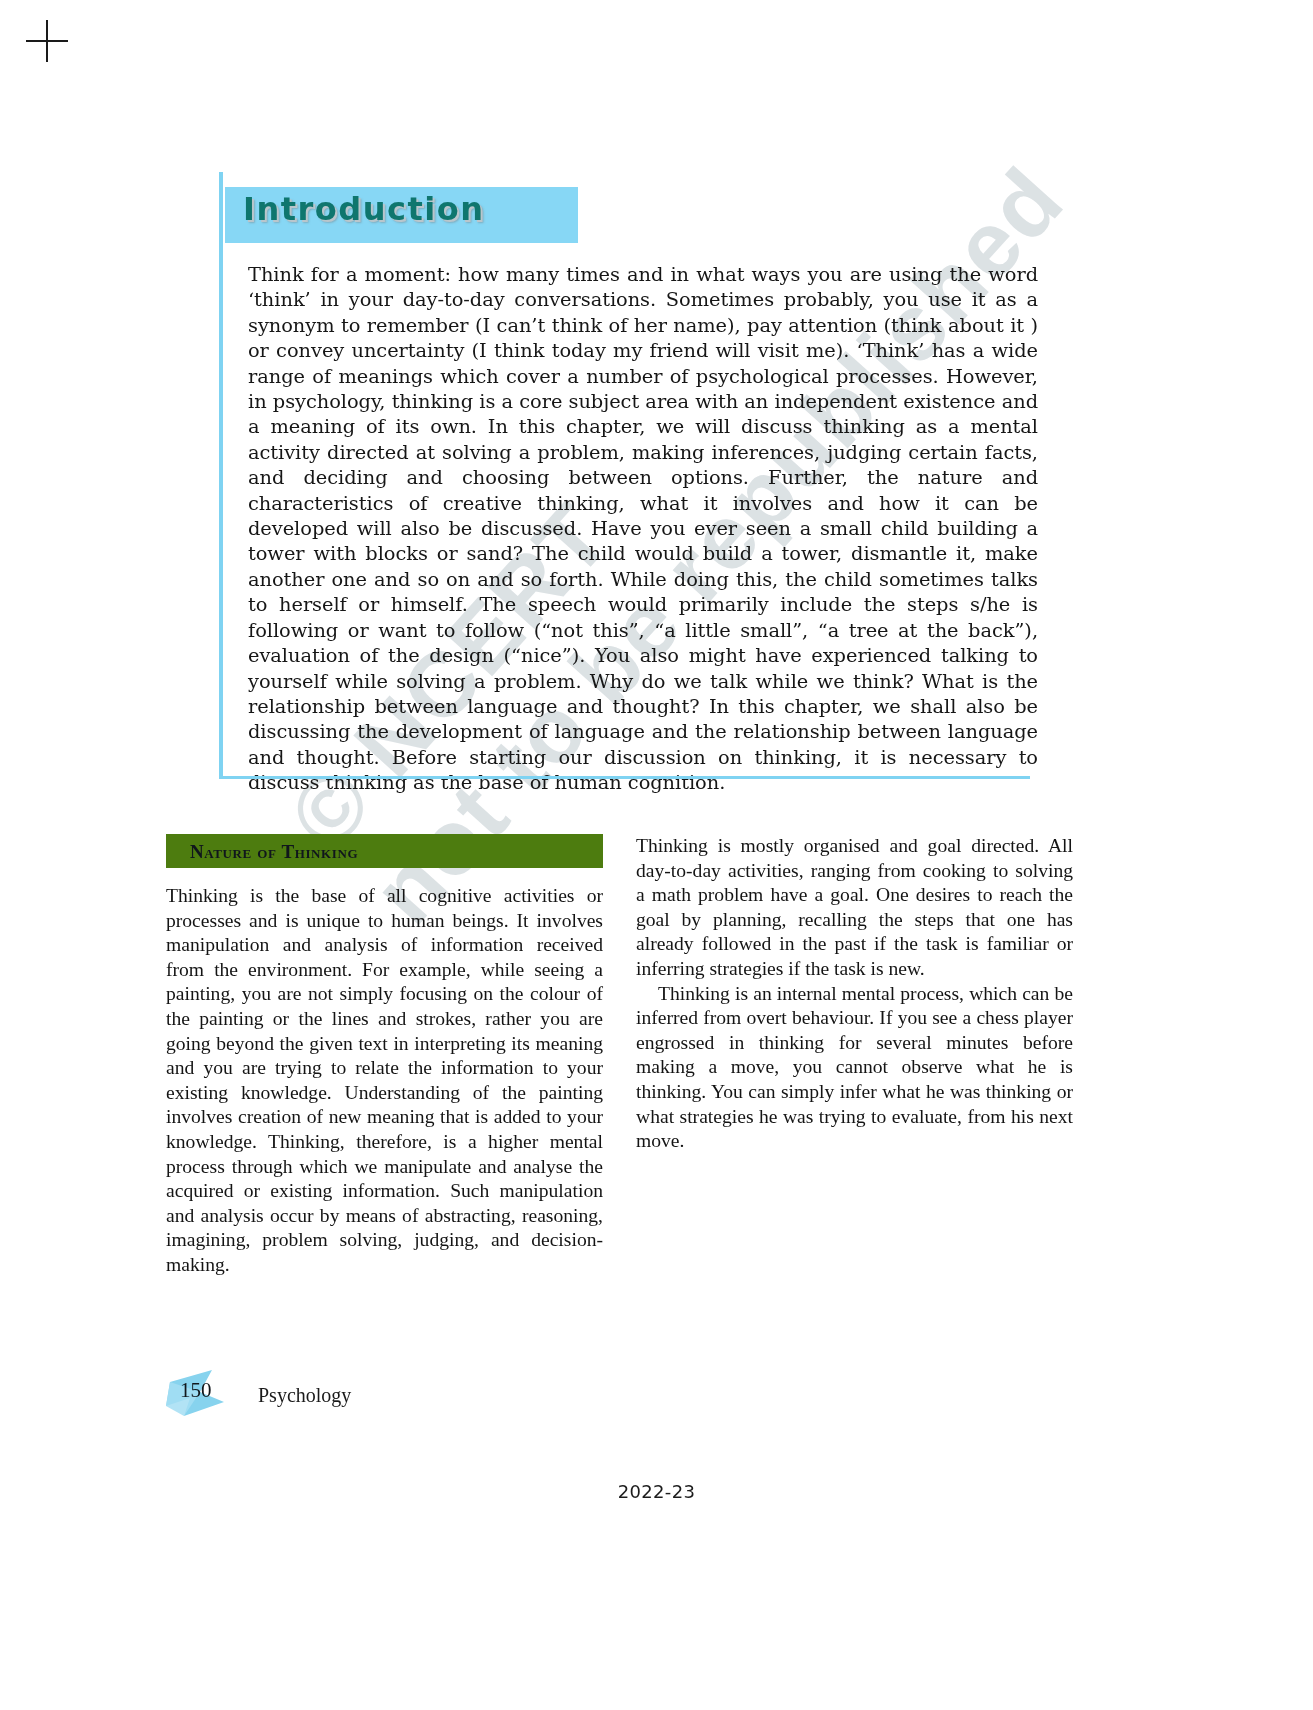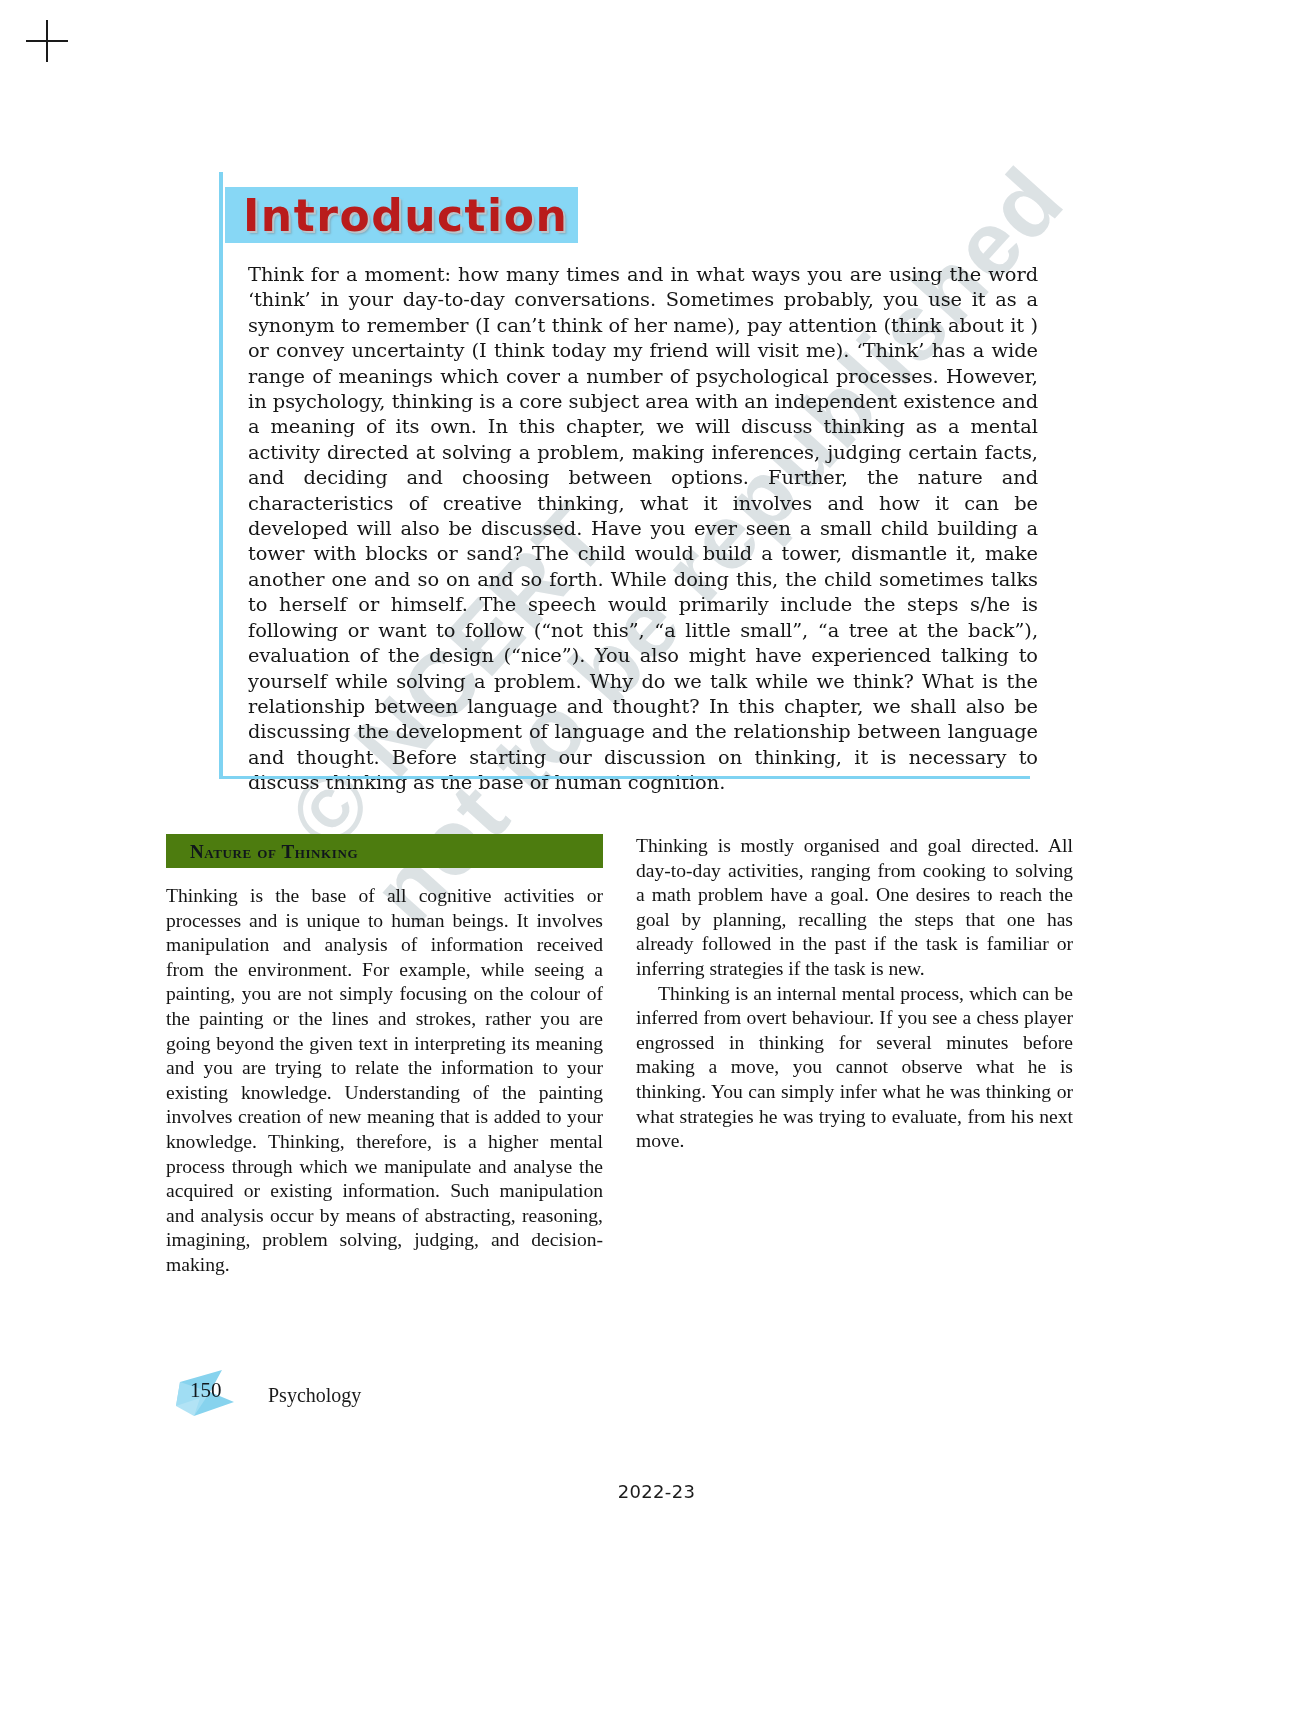--- a/index.html
+++ b/index.html
@@ -89,23 +89,23 @@
     width: 353px;
     height: 56px;
     background: #87d7f5;
   }
   #intro-heading-text {
     position: absolute;
     left: 24px;
     top: 18px;
     font-family: "DejaVu Sans", "Liberation Sans", sans-serif;
     font-weight: bold;
-    font-size: 44px;
+    font-size: 32px;
     letter-spacing: 1.5px;
-    color: #b91c1c;
+    color: #0f766e;
     text-shadow:
       2px 2px 0 #b9c6cc,
       3px 3px 2px rgba(120,140,150,.55);
     white-space: nowrap;
   }
   #intro-text {
     position: absolute;
     left: 29px;
     top: 90px;
     width: 790px;
@@ -179,21 +179,21 @@
     font-size: 20px;
     font-weight: bold;
     color: #0d0d0d;
     letter-spacing: .2px;
   }
   h3.subhead + p.body { text-indent: 0; }
 
   
   #footer {
     position: absolute;
-    left: 176px;
+    left: 166px;
     top: 1368px;
     width: 500px;
     height: 56px;
   }
   #folio-shape {
     position: absolute;
     left: 0px;
     top: 0px;
     width: 60px;
     height: 50px;

